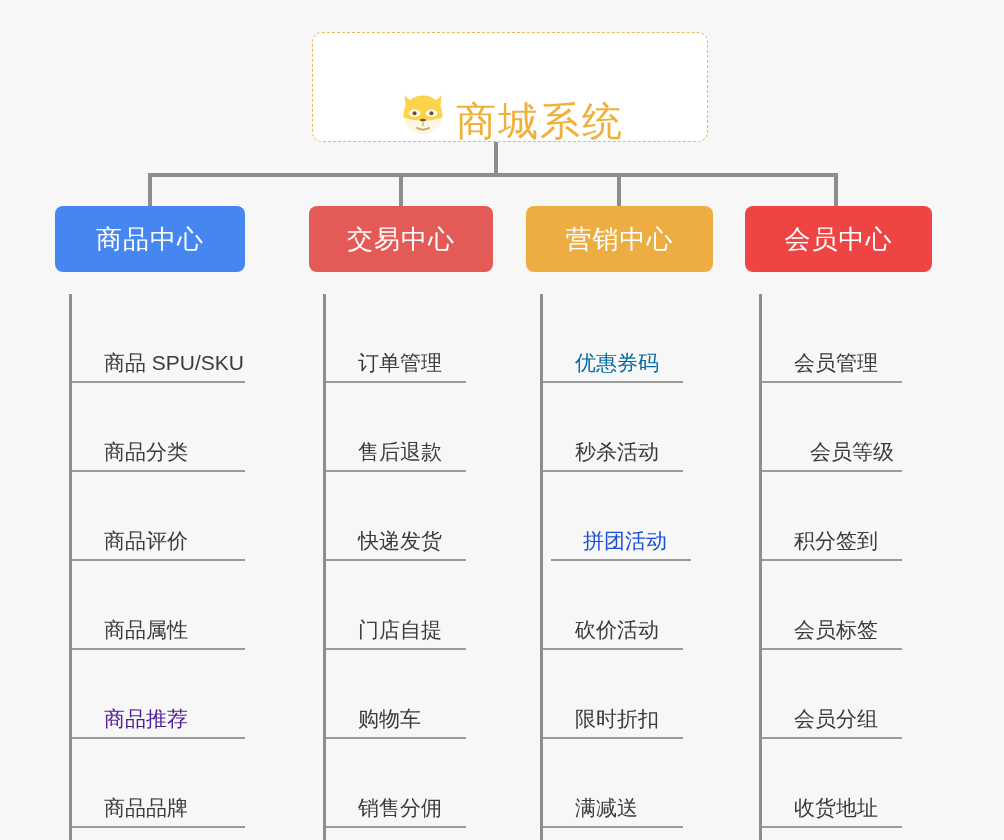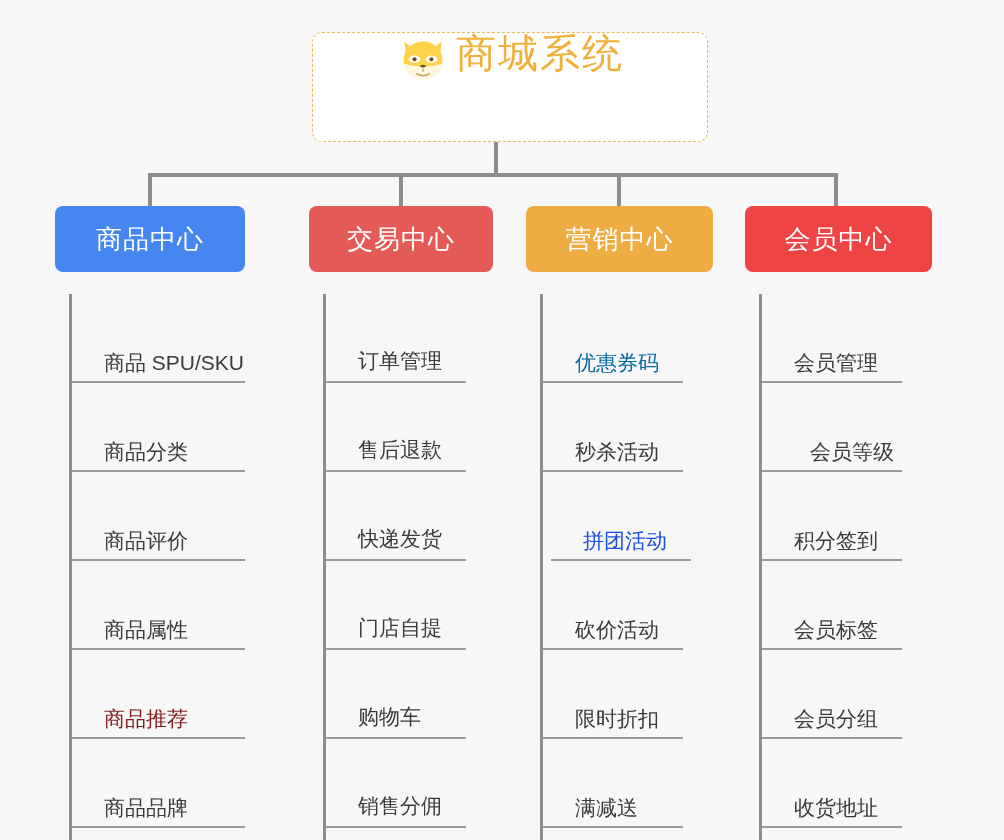--- a/index.html
+++ b/index.html
@@ -15,21 +15,21 @@
   
   .root-node{
     position:absolute;
     left:312px;top:32px;
     width:396px;height:110px;
     background:#ffffff;
     border:1px dashed #e8b95a;
     border-radius:10px;
     box-sizing:border-box;
     display:flex;
-    align-items:flex-start;
+    align-items:flex-end;
     justify-content:center;
     gap:6px;
   }
   .root-icon{
     width:54px;height:54px;
     flex:0 0 54px;
     display:block;
   }
   .root-title{
     font-size:40px;
@@ -96,21 +96,21 @@
     font-size:21px;
     color:#3b3b3b;
     padding:0 8px 6px 32px;
     border-bottom:2px solid #15803d;
     white-space:nowrap;
     line-height:1.2;
     display:block;
     box-sizing:border-box;
   }
   .col.c1 .item-label{min-width:173px;}
-  .col.c2 .item-label{min-width:140px;font-family:Liberation Mono, monospace;}
+  .col.c2 .item-label{min-width:140px;}
   .col.c3 .item-label{min-width:140px;}
   .col.c4 .item-label{min-width:140px;}
 </style>
 </head>
 <body style="background: rgb(247, 247, 247);">
 
 <div id="chart">
 
   <div class="root-node" style="border-color: rgb(232, 185, 90);">
     <svg class="root-icon" viewBox="0 0 64 64">
@@ -147,21 +147,21 @@
       <div class="item">
           <span class="item-label" style="color: rgb(59, 59, 59); border-bottom-color: rgb(154, 154, 154);">商品分类</span>
         </div>
       <div class="item">
           <span class="item-label" style="color: rgb(59, 59, 59); border-bottom-color: rgb(154, 154, 154);">商品评价</span>
         </div>
       <div class="item">
           <span class="item-label" style="color: rgb(59, 59, 59); border-bottom-color: rgb(154, 154, 154);">商品属性</span>
         </div>
       <div class="item">
-          <span class="item-label" style="color: #7f1d1d; border-bottom-color: rgb(154, 154, 154);">商品推荐</span>
+          <span class="item-label" style="color: #4c1d95; border-bottom-color: rgb(154, 154, 154);">商品推荐</span>
         </div>
       <div class="item">
           <span class="item-label" style="color: rgb(59, 59, 59); border-bottom-color: rgb(154, 154, 154);">商品品牌</span>
         </div>
     </div>
   </div>
 
   <div class="col c2">
     <div class="cat-header" style="background: rgb(228, 90, 86);">
       <span>交易中心</span>

